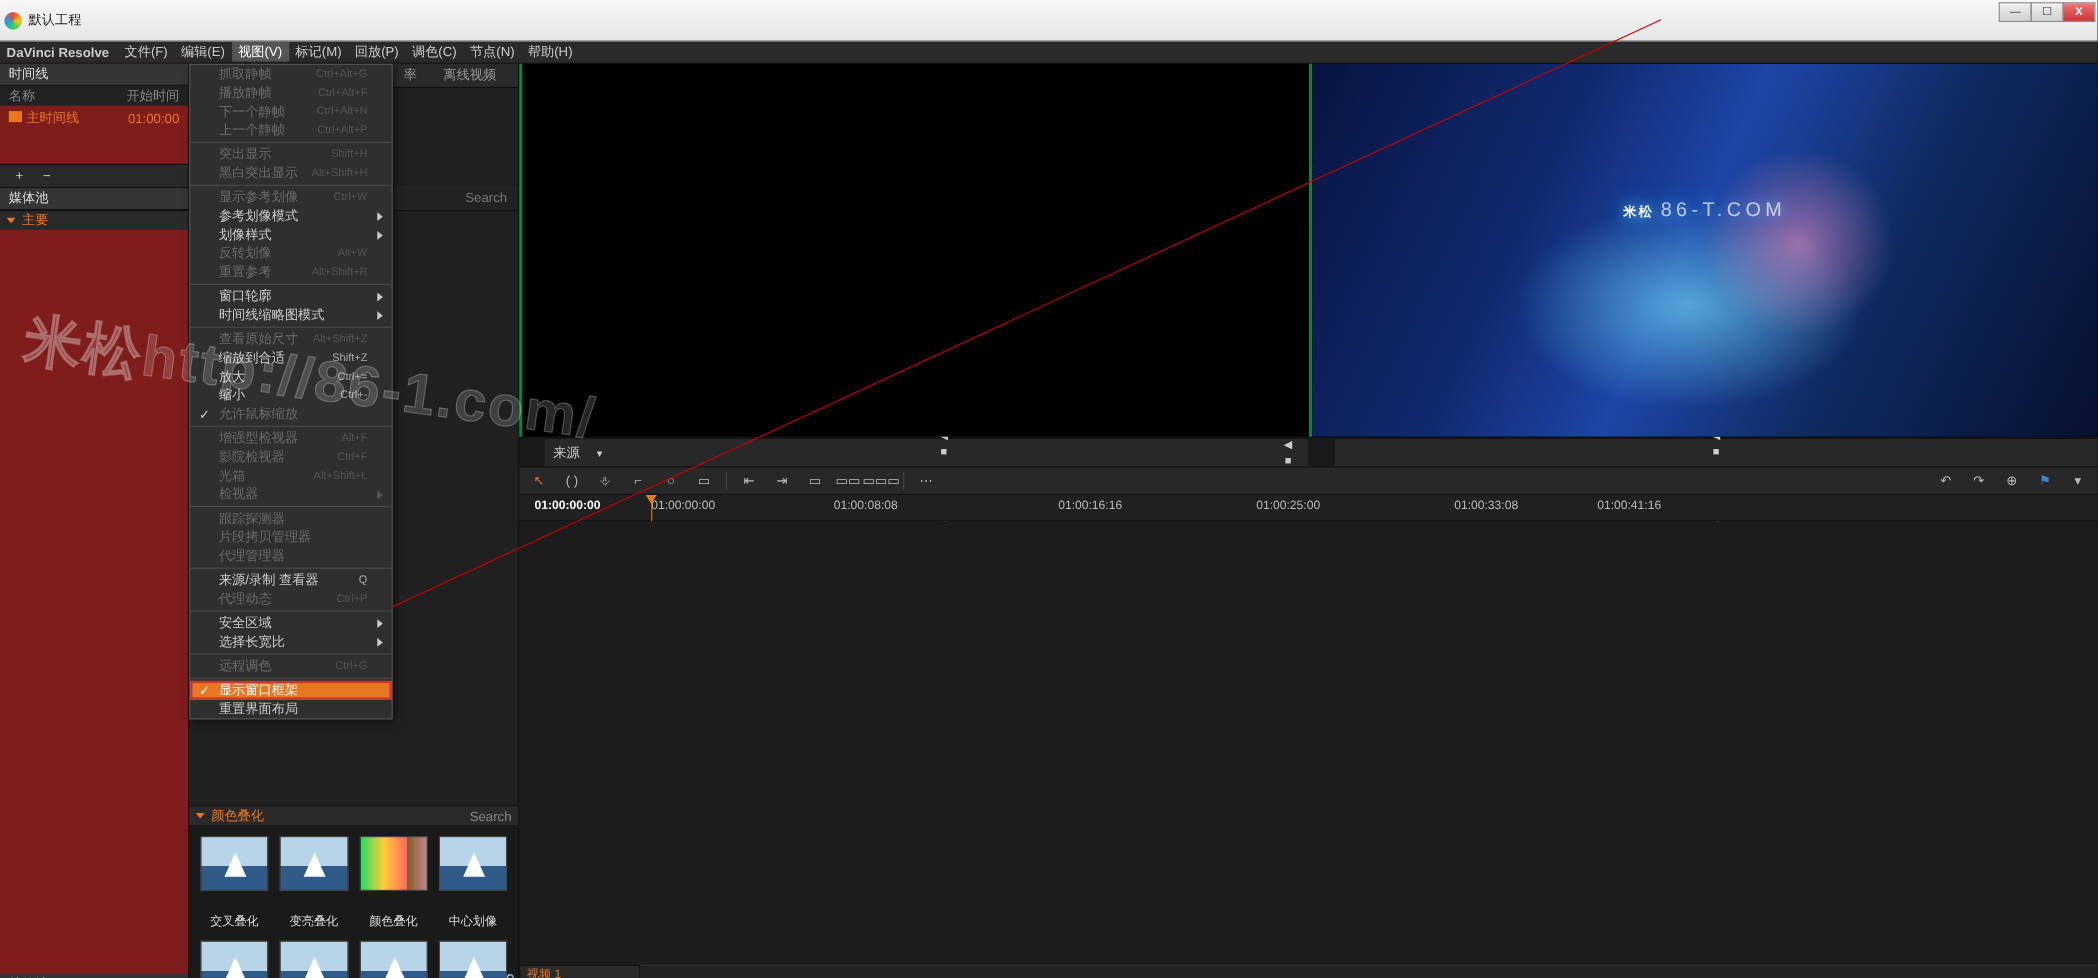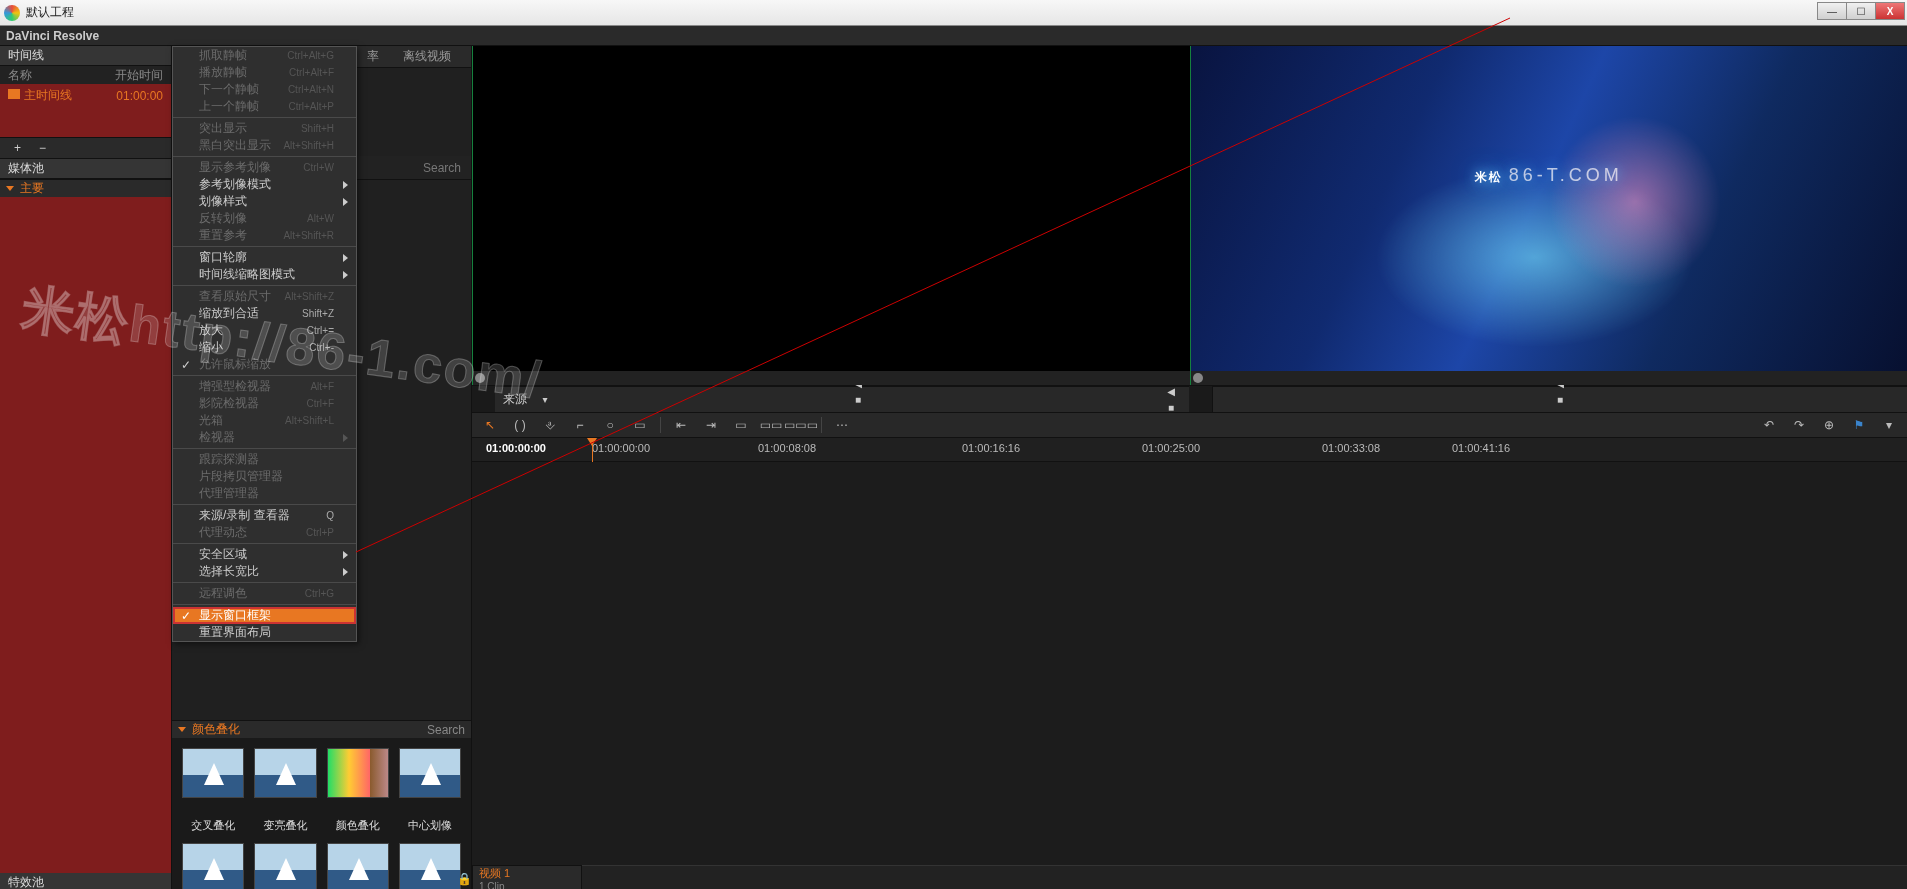--- a/index.html
+++ b/index.html
@@ -1,19 +1,19 @@
 <!DOCTYPE html>
 <html><head>
 <meta charset="utf-8">
 <style>
   * { margin:0; padding:0; box-sizing:border-box; font-family:"Microsoft YaHei",Arial,sans-serif; font-size:12px; user-select:none; }
   body { background:#1a1a1a; color:#ccc; width:1907px; height:889px; overflow:hidden; position:relative; }
 
   
-  .win-titlebar { height:26px; background:linear-gradient(#f7f7f7,#e6e6e6); border-bottom:1px solid #888; display:flex; align-items:center; padding:0 4px; position:relative; }
+  .win-titlebar { height:38px; background:linear-gradient(#f7f7f7,#e6e6e6); border-bottom:1px solid #888; display:flex; align-items:center; padding:0 4px; position:relative; }
   .win-ico { width:16px; height:16px; background:conic-gradient(from 0deg,#e74c3c,#f1c40f,#2ecc71,#3498db,#e74c3c); border-radius:50%; margin-right:6px; }
   .win-title { color:#222; font-size:12px; }
   .win-btns { position:absolute; right:2px; top:2px; display:flex; }
   .win-btn { width:30px; height:18px; background:linear-gradient(#f0f0f0,#d0d0d0); border:1px solid #888; margin-left:-1px; display:flex; align-items:center; justify-content:center; color:#333; font-size:10px; }
   .win-btn.close { background:linear-gradient(#e77,#c33); color:#fff; font-weight:bold; }
   .red-arrow { position:absolute; right:40px; top:4px; width:30px; height:14px; }
 
   
   .menubar { height:20px; background:#2a2a2a; border-bottom:1px solid #111; display:flex; align-items:center; padding:0 6px; color:#ccc; }
   .app-name { font-weight:bold; margin-right:8px; }
@@ -62,21 +62,21 @@
   .fx-grid { display:grid; grid-template-columns:repeat(4,1fr); gap:10px 10px; padding:10px 10px 0 10px; background:#1a1a1a; }
   .fx-cell { text-align:center; }
   .fx-thumb { width:100%; height:50px; border:1px solid #444; background:linear-gradient(to bottom,#b7d4e8 55%,#305a87 55%); position:relative; overflow:hidden;}
   .fx-thumb.sail::after { content:""; position:absolute; left:35%; top:30%; width:0; height:0; border-left:10px solid transparent; border-right:10px solid transparent; border-bottom:22px solid #fff; }
   .fx-thumb.rainbow { background:linear-gradient(90deg,#2d6 0%,#fc3 35%,#f66 70%,#8a5a2d 70%,#b88 100%);}
   .fx-thumb.center::before { content:""; position:absolute; inset:0; background:radial-gradient(circle at 50% 50%, rgba(255,255,255,.6) 0,%20 transparent 40%);}
   .fx-label { font-size:11px; color:#ddd; margin-top:20px; }
 
   
   .viewers { height:340px; display:flex; border-bottom:1px solid #111; }
-  .viewer { flex:1; display:flex; flex-direction:column; border-left:1px solid #15803d; position:relative;}
+  .viewer { flex:1; display:flex; flex-direction:row; border-left:3px solid #15803d; position:relative;}
   .viewer-canvas { flex:1; background:#000; position:relative; overflow:hidden;}
   .program-img { position:absolute; inset:0;
       background:
         radial-gradient(circle at 62% 48%, rgba(255,150,200,.55) 0%, rgba(255,150,200,0) 18%),
         radial-gradient(ellipse at 48% 65%, rgba(120,230,255,.6) 0%, rgba(120,230,255,0) 30%),
         linear-gradient(115deg,#091440 0%,#102a70 30%,#1d46a8 48%,#0f2a60 70%,#071030 100%);
   }
   .program-img::after{ content:""; position:absolute; left:-15%; top:30%; width:140%; height:85%;
       background:conic-gradient(from 195deg at 40% 100%,
         transparent 0deg, rgba(255,255,255,.7) 6deg, rgba(100,220,255,.7) 14deg, rgba(100,120,255,.5) 22deg,
@@ -137,20 +137,21 @@
     </svg>
   <div class="win-btns">
     <div class="win-btn">—</div>
     <div class="win-btn">☐</div>
     <div class="win-btn close">X</div>
   </div>
 </div>
 
 <div class="menubar">
   <span class="app-name">DaVinci Resolve</span>
+  <span id="menubar-items"><span class="menu-item">文件(F)</span><span class="menu-item">编辑(E)</span><span class="menu-item active">视图(V)</span><span class="menu-item">标记(M)</span><span class="menu-item">回放(P)</span><span class="menu-item">调色(C)</span><span class="menu-item">节点(N)</span><span class="menu-item">帮助(H)</span></span>
 </div>
 
 <div class="cols">
 
   <div class="left">
     <div class="panel-header">时间线</div>
     <div class="tl-list-header">
       <span>名称</span>
       <span>开始时间</span>
     </div>

